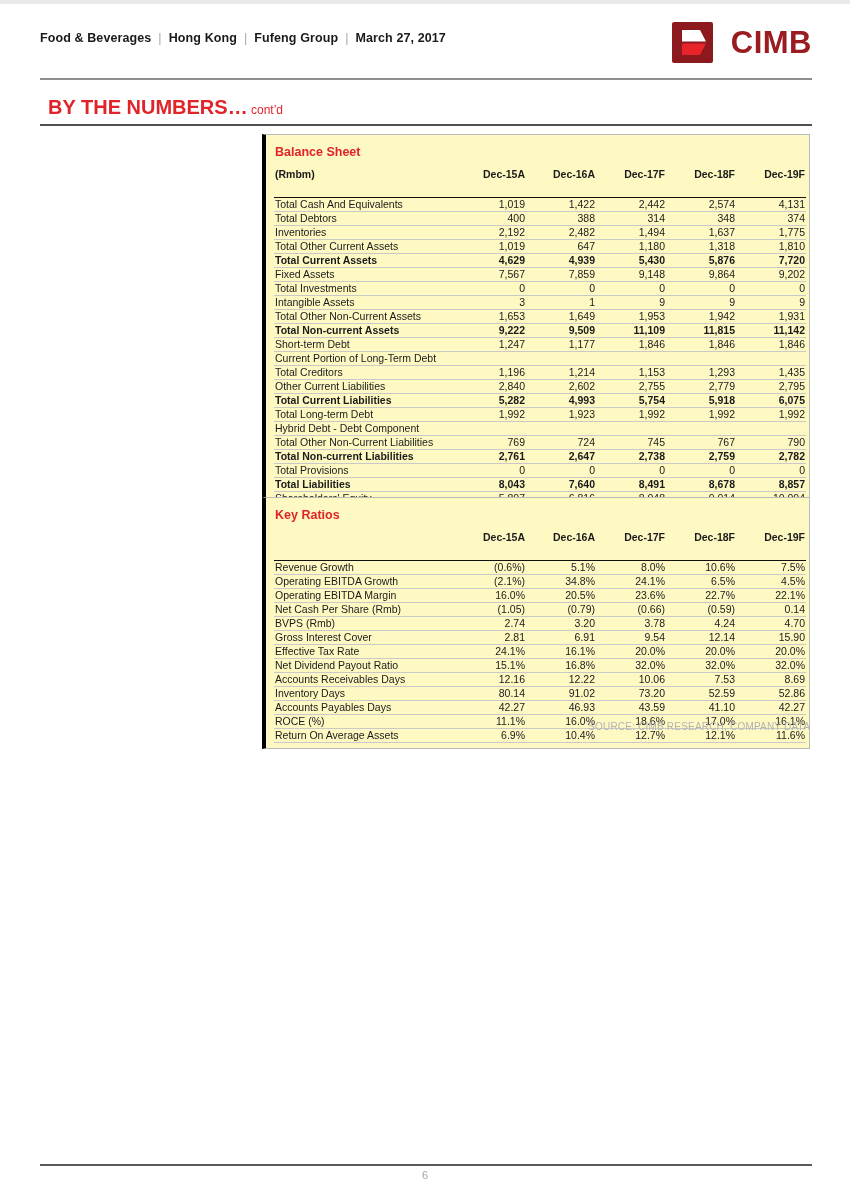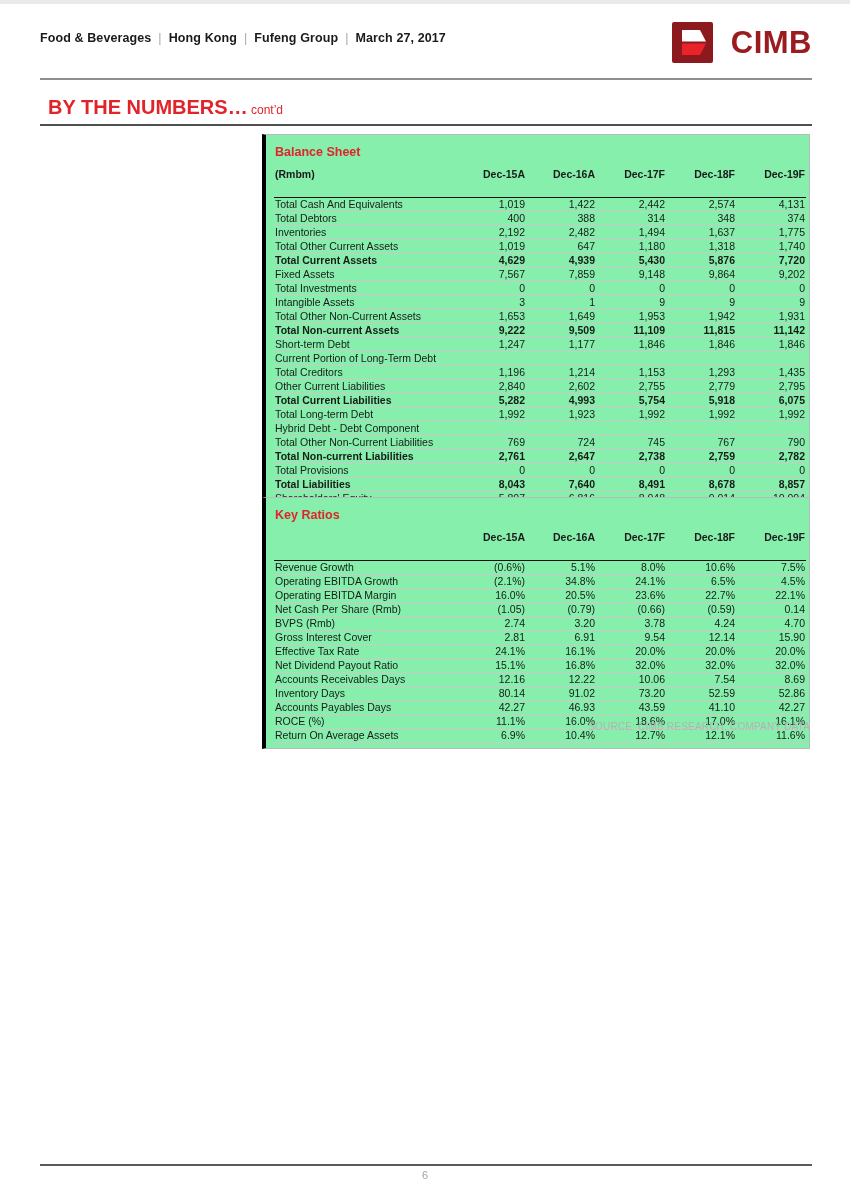--- a/index.html
+++ b/index.html
@@ -23,21 +23,21 @@
   .logo { display:flex; align-items:center; gap:18px; }
   .logo-word { font-size:31px; font-weight:700; color:#9a1b20; letter-spacing:0.5px; }
   .rule-top { position:absolute; top:74px; left:40px; right:38px; height:2px; background:#8e8e8e; }
   
   .sect { position:absolute; top:92px; left:40px; right:38px; border-bottom:2px solid #4f4f4f; padding:0 0 5px 8px; }
   .sect-bold { font-size:20px; font-weight:700; color:#e0242a; }
   .sect-rest { font-size:12px; font-weight:400; color:#e0242a; }
   
   .tbox {
     position:absolute; left:262px; width:548px;
-    background:#86efac;
+    background:#fef9c3;
     border:1px solid #b9b9b9;
     border-left:4px solid #000000;
     padding:9px 8px 5px 8px;
   }
   .tbox-bs { top:130px; }
   .tbox-kr { top:493px; }
   .tbox-title { color:#e0242a; font-size:12.5px; font-weight:700; margin:1px 0 9px 1px; }
   table { width:100%; border-collapse:collapse; table-layout:fixed; font-size:10.5px; }
   col.c-label { width:182px; }
   col.c-num { width:70px; }
@@ -125,21 +125,21 @@
             <td class="num">1,494</td>
             <td class="num">1,637</td>
             <td class="num">1,775</td>
           </tr>
           <tr>
             <td class="label">Total Other Current Assets</td>
             <td class="num">1,019</td>
             <td class="num">647</td>
             <td class="num">1,180</td>
             <td class="num">1,318</td>
-            <td class="num">1,740</td>
+            <td class="num">1,810</td>
           </tr>
           <tr class="bold">
             <td class="label">Total Current Assets</td>
             <td class="num">4,629</td>
             <td class="num">4,939</td>
             <td class="num">5,430</td>
             <td class="num">5,876</td>
             <td class="num">7,720</td>
           </tr>
           <tr>
@@ -382,21 +382,21 @@
             <td class="num">16.8%</td>
             <td class="num">32.0%</td>
             <td class="num">32.0%</td>
             <td class="num">32.0%</td>
           </tr>
           <tr>
             <td class="label">Accounts Receivables Days</td>
             <td class="num">12.16</td>
             <td class="num">12.22</td>
             <td class="num">10.06</td>
-            <td class="num">7.54</td>
+            <td class="num">7.53</td>
             <td class="num">8.69</td>
           </tr>
           <tr>
             <td class="label">Inventory Days</td>
             <td class="num">80.14</td>
             <td class="num">91.02</td>
             <td class="num">73.20</td>
             <td class="num">52.59</td>
             <td class="num">52.86</td>
           </tr>

